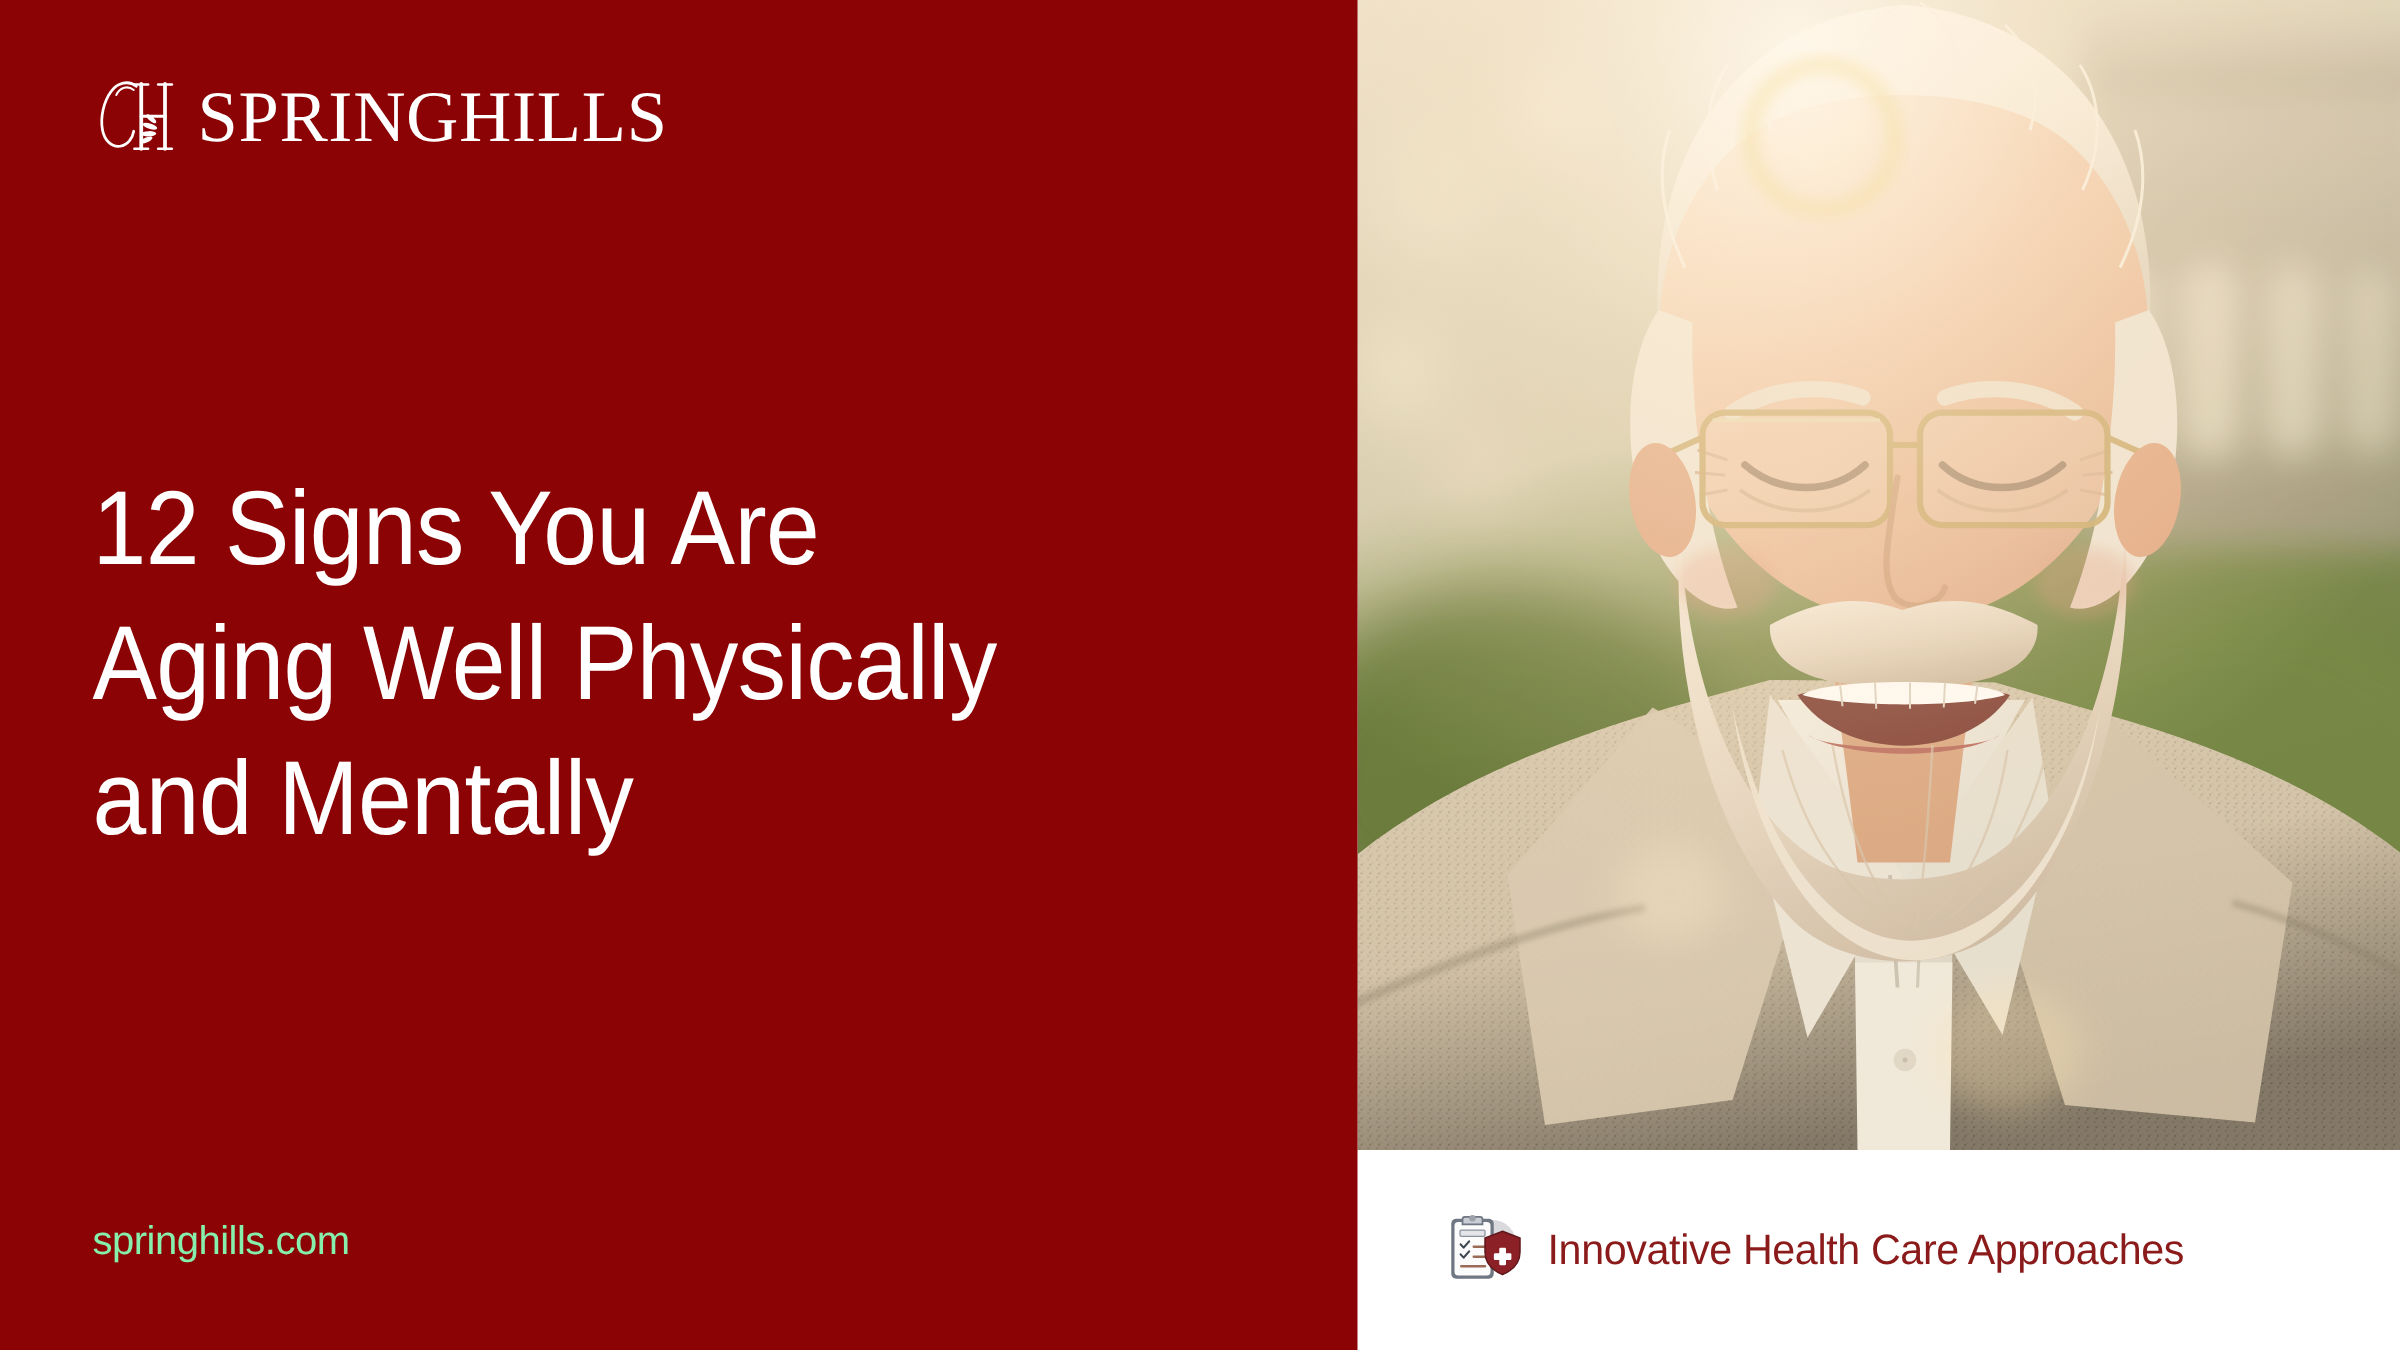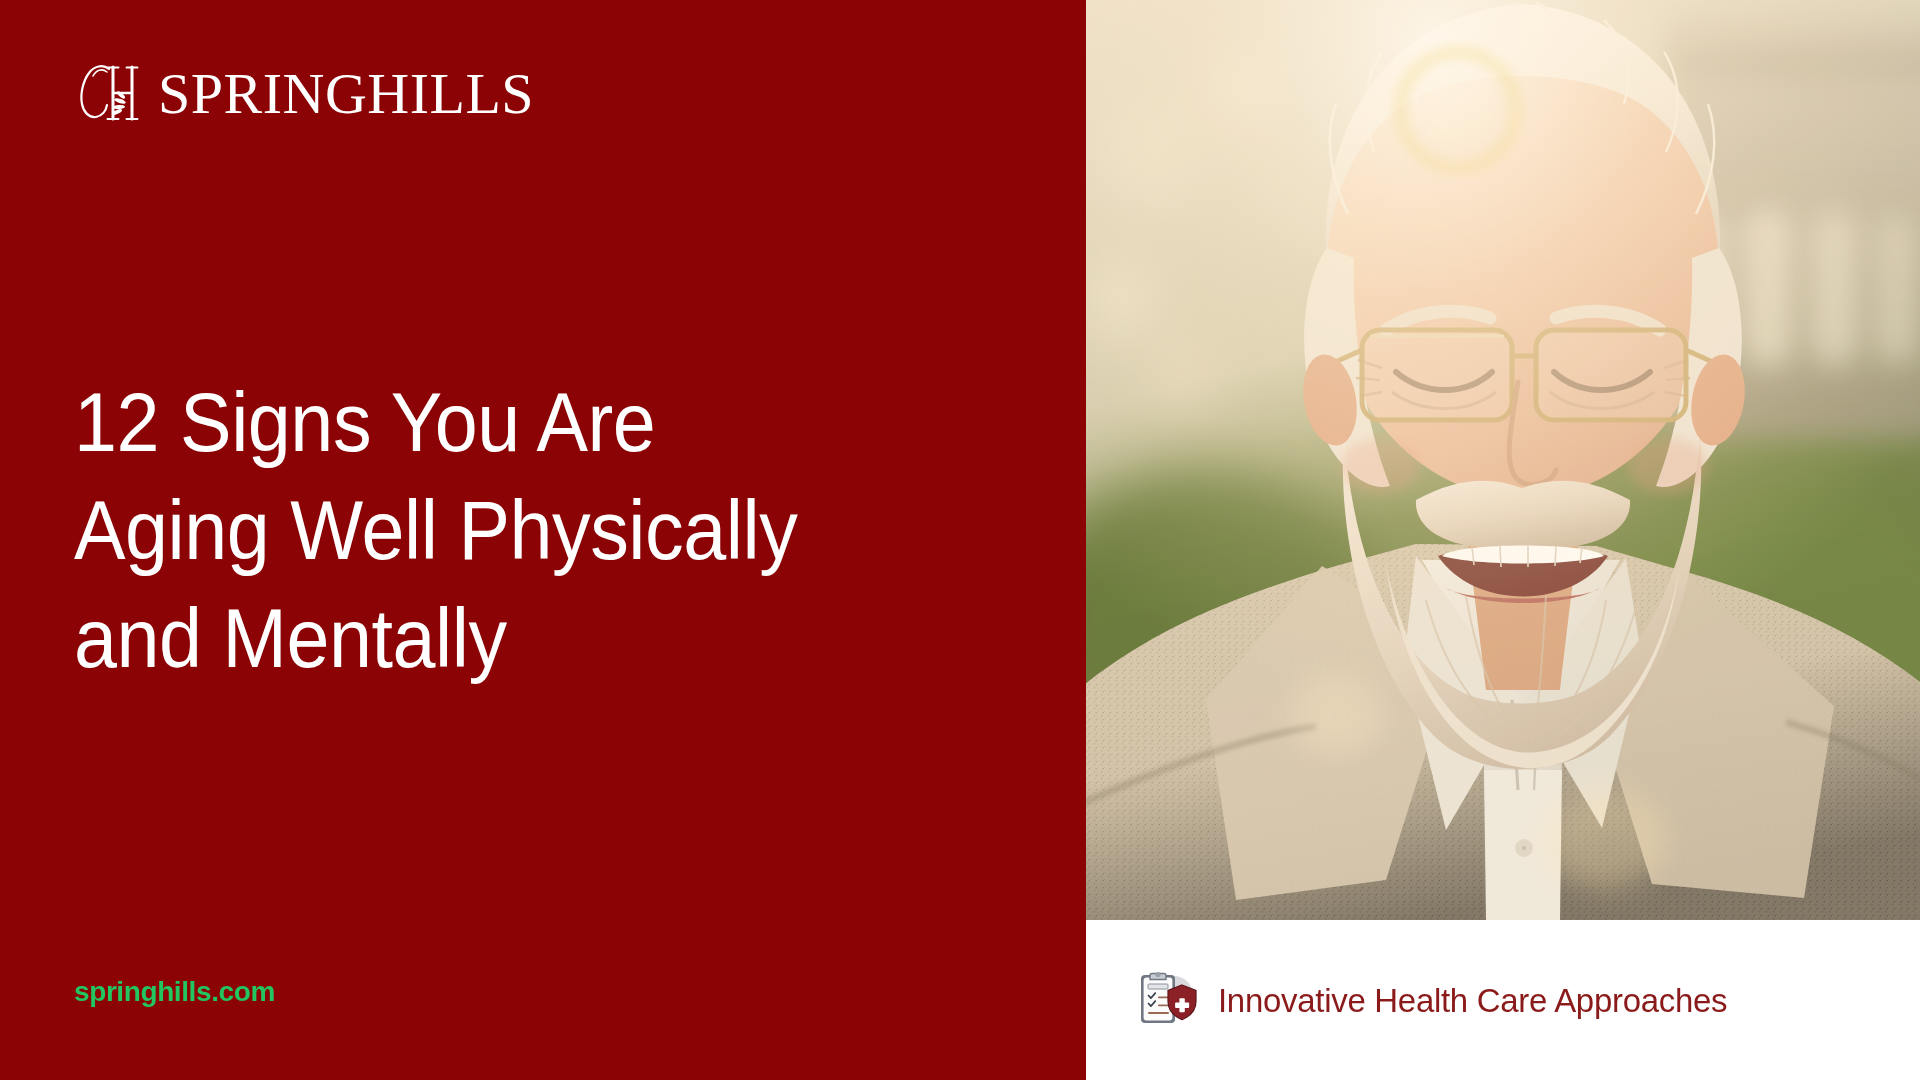--- a/index.html
+++ b/index.html
@@ -65,24 +65,24 @@
     letter-spacing:-0.5px;
     transform:scaleX(0.92);
     transform-origin:left top;
   }
   .headline .hl-line { display:block; white-space:nowrap; }
 
   
   .site-url {
     position:absolute;
     left:74px; top:966px;
-    color:#22c55e;
-    font-size:28px;
+    color:#86efac;
+    font-size:32px;
     line-height:52px;
-    font-weight:bold;
+    font-weight:normal;
     letter-spacing:-0.4px;
     white-space:nowrap;
   }
 
   
   .photo-area {
     position:absolute;
     left:1086px; top:0;
     width:834px; height:920px;
     overflow:hidden;
@@ -93,21 +93,21 @@
 
   
   .bottom-banner {
     position:absolute;
     left:1086px; top:920px;
     width:834px; height:160px;
     background:#ffffff;
     display:flex;
     align-items:center;
     justify-content:flex-start;
-    padding-left:48px;
+    padding-left:68px;
     gap:18px;
     z-index:2;
   }
   .banner-icon { width:66px; height:66px; flex:0 0 auto; display:block; }
   .banner-text {
     color:#8B1A1A;
     font-size:34px;
     line-height:40px;
     font-weight:400;
     letter-spacing:-0.3px;

